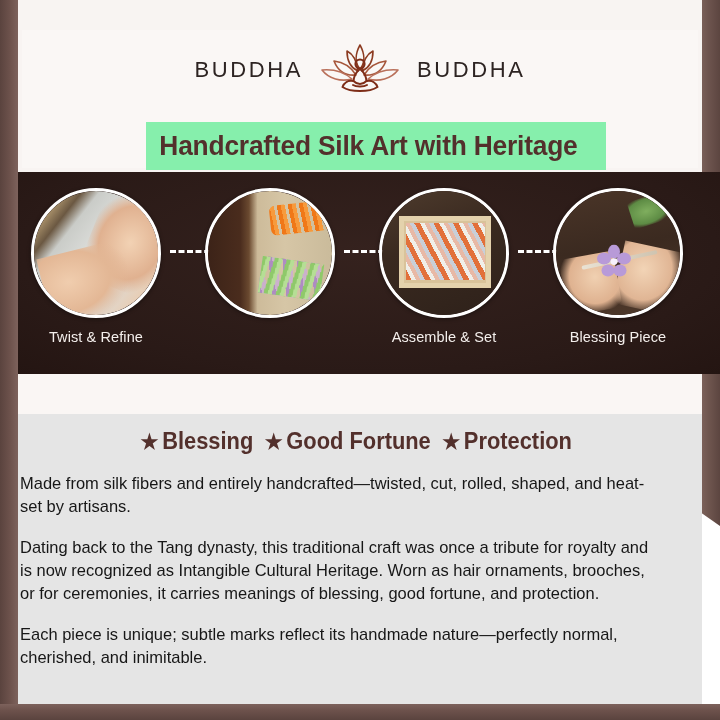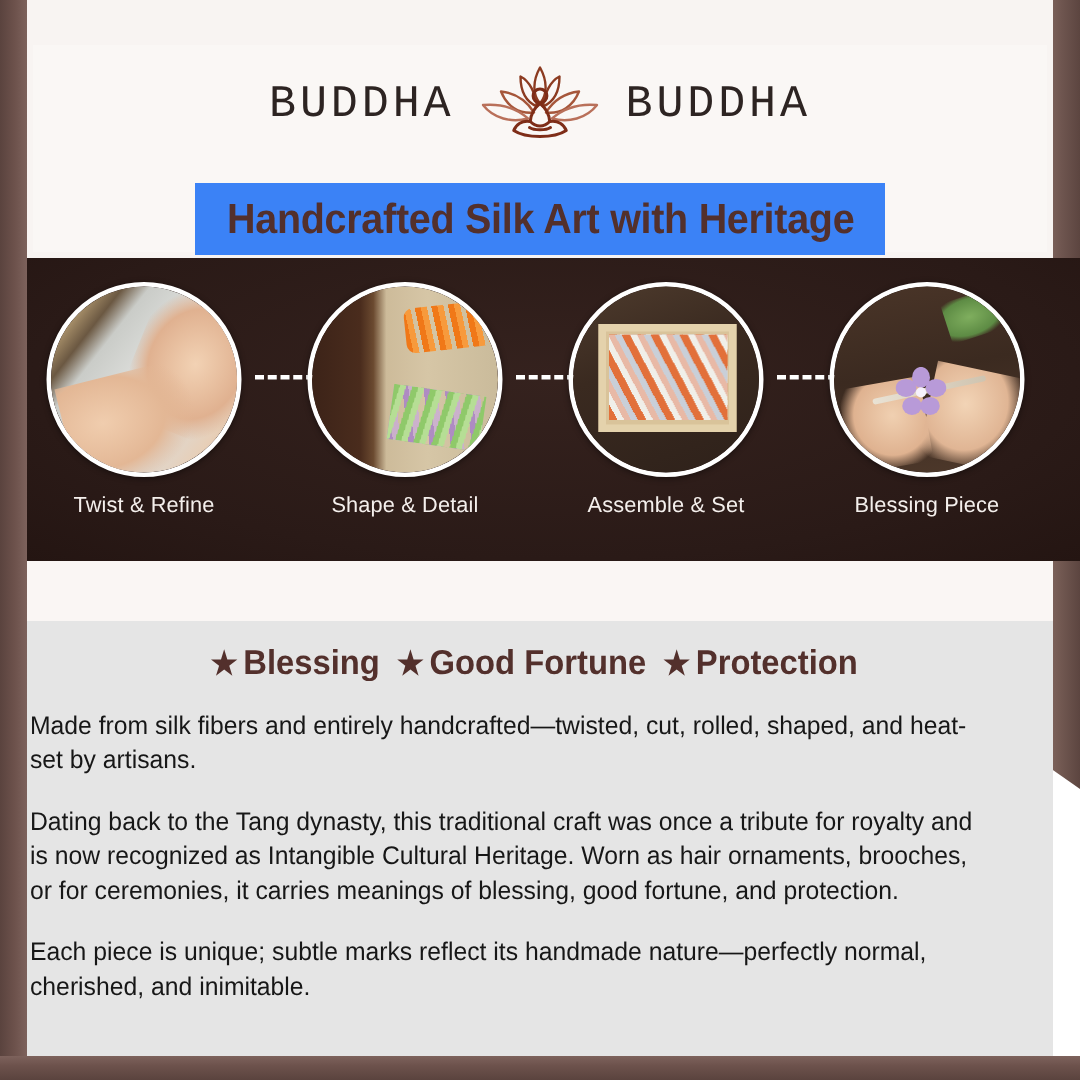--- a/index.html
+++ b/index.html
@@ -74,41 +74,40 @@
   .logo-row {
     position: absolute;
     left: 0; top: 12px;
     width: 676px;
     display: flex;
     align-items: center;
     justify-content: center;
     gap: 14px;
   }
   .logo-word {
-    font-family: Liberation Mono, monospace;
-    font-size: 30px;
+    font-family: Liberation Sans, sans-serif;
+    font-size: 22px;
     letter-spacing: 2.6px;
     color: #2d2422;
     font-weight: 400;
   }
   .logo-mark {
     width: 86px;
     height: 56px;
     display: block;
   }
 
   .title-banner {
     position: absolute;
-    left: 108px; top: 92px;
+    left: 124px; top: 92px;
     width: 460px;
     height: 48px;
-    background: #3b82f6;
+    background: #86efac;
     display: flex;
     align-items: center;
-    justify-content: center;
   }
   .title-banner span {
     font-family: "Liberation Sans Narrow", "Liberation Sans", sans-serif;
     font-size: 28px;
     font-weight: 700;
     color: #53302c;
     letter-spacing: -0.2px;
     transform: scaleX(0.94);
     white-space: nowrap;
   }
@@ -381,21 +380,20 @@
         </div>
         <div class="step-label">Twist &amp; Refine</div>
       </div>
 
       <div class="dash" style="left:152px;"></div>
 
       <div class="step" style="left:180px;">
         <div class="step-circle">
           <div class="step-photo ph2"></div>
         </div>
-        <div class="step-label">Shape &amp; Detail</div>
       </div>
 
       <div class="dash" style="left:326px;"></div>
 
       <div class="step" style="left:354px;">
         <div class="step-circle">
           <div class="step-photo ph3"></div>
         </div>
         <div class="step-label">Assemble &amp; Set</div>
       </div>

